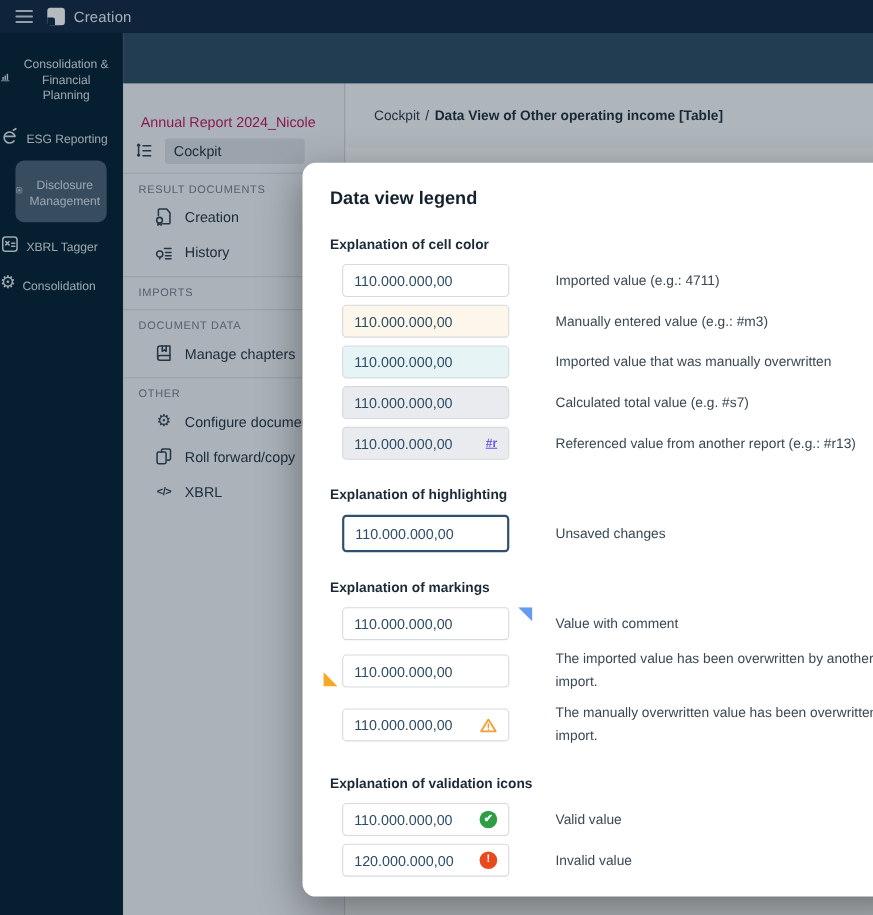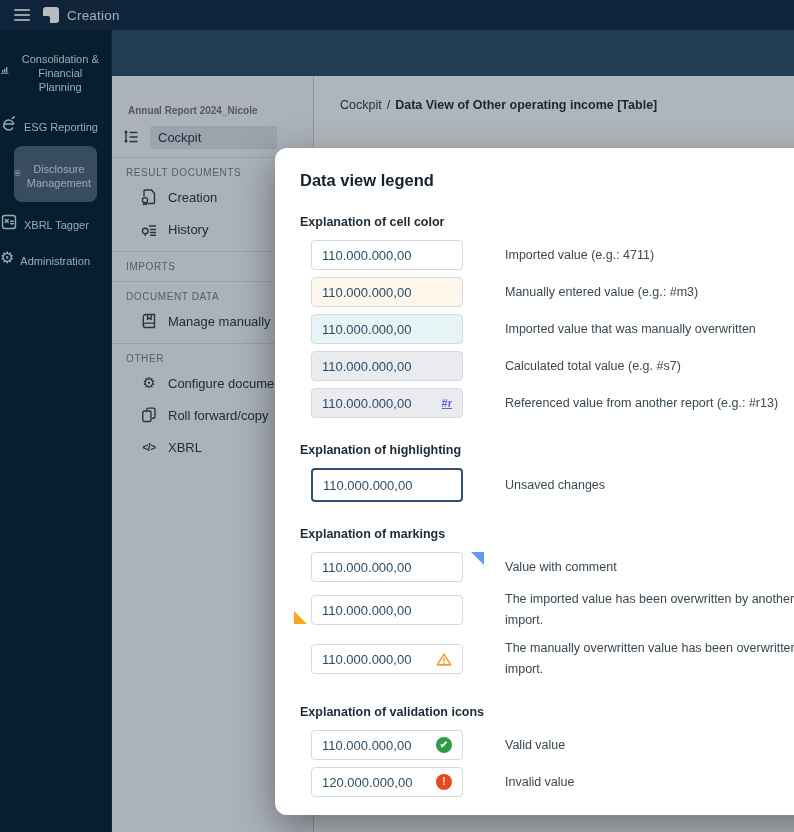--- a/index.html
+++ b/index.html
@@ -27,21 +27,21 @@
   .navitem svg, .navitem .glyph{ color:#dde4ea; }
   .glyph{ font-size:16px; line-height:18px; }
   .navitem.active{ background:var(--nav-active-bg); border-radius:8px; margin-left:14px; margin-right:14px; padding:10px 0 12px; }
   .ni-0{ margin-top:16px;} .ni-1{ margin-top:20px;} .ni-2{ margin-top:12px;} .ni-3{ margin-top:10px;} .ni-4{ margin-top:16px;}
 
   
   .subheader{ position:absolute; left:112px; top:30px; width:682px; height:46px; background:var(--subheader-bg); z-index:1;}
 
   
   .docsidebar{ position:absolute; left:112px; top:76px; width:201px; height:756px; background:#f0f2f5; z-index:1; }
-  .ds-title{ padding:26px 10px 0 16px; font-size:10px; font-weight:700; color:#737373; line-height:18px;}
+  .ds-title{ padding:26px 10px 0 16px; font-size:13px; font-weight:400; color:#be185d; line-height:18px;}
   .ds-item{ display:flex; align-items:center; gap:10px; height:30px; padding-left:10px; font-size:13px; color:#223543; cursor:pointer;}
   .ds-item .i{ width:18px; height:18px; flex:none; color:#2e4150; display:flex; align-items:center; justify-content:center;}
   .ds-item.cockpit{ height:26px; margin-top:4px;}
   .ds-item.cockpit .ds-label{ flex:1; margin-right:36px; background:var(--selected-pill-bg); border-radius:3px; padding:4px 8px;}
   .ds-div{ height:1px; background:#d4d9de; margin-top:7px;}
   .ds-head{ margin:8px 0 0 14px; font-size:10px; letter-spacing:.6px; color:#707c87; line-height:14px;}
   .ds-group .ds-item{ margin-top:2px;padding-left:28px;}
   .code-glyph{ font-size:10px; font-weight:700; letter-spacing:-0.5px;}
   .gear-glyph{ font-size:15px; line-height:18px;}
 
@@ -131,21 +131,21 @@
     </div>
     <div class="navitem ni-3">
       <svg class="i" width="18" height="18" viewBox="0 0 18 18" fill="none" stroke="currentColor" stroke-width="1.4" stroke-linecap="round" stroke-linejoin="round">
         <rect x="2.5" y="2.5" width="13" height="13" rx="2.5"></rect>
         <path d="M5.2 6.6 l3 3 M8.2 6.6 l-3 3 M10.6 8.2 h2.8 M10.6 10.8 h2.8"></path>
       </svg>
       <div class="nlabel">XBRL Tagger</div>
     </div>
     <div class="navitem ni-4">
       <span class="glyph">⚙</span>
-      <div class="nlabel">Administration</div>
+      <div class="nlabel">Consolidation</div>
     </div>
   </div>
 
   <div class="docsidebar">
     <div class="ds-title">Annual Report 2024_Nicole</div>
 
     <div class="ds-item cockpit">
       <span class="i">
         <svg width="18" height="18" viewBox="0 0 18 18" fill="none" stroke="currentColor" stroke-width="1.4" stroke-linecap="round">
           <circle cx="4" cy="4" r="1.5" fill="currentColor" stroke="none"></circle>
@@ -189,21 +189,21 @@
     <div class="ds-group">
       <div class="ds-head">DOCUMENT DATA</div>
       <div class="ds-item">
         <span class="i">
           <svg width="18" height="18" viewBox="0 0 18 18" fill="none" stroke="currentColor" stroke-width="1.4" stroke-linecap="round" stroke-linejoin="round">
             <path d="M14.5 15.5 H5.5 a2.2 2.2 0 0 1 -2.2 -2.2 V4.7 a2.2 2.2 0 0 1 2.2 -2.2 h9 v13 z"></path>
             <path d="M3.3 13.3 a2.2 2.2 0 0 1 2.2 -2.2 h9"></path>
             <path d="M7.5 2.6 v4.8 l1.8 -1.4 l1.8 1.4 V2.6"></path>
           </svg>
         </span>
-        <span class="ds-label">Manage manually</span>
+        <span class="ds-label">Manage chapters</span>
       </div>
     </div>
 
     <div class="ds-div"></div>
     <div class="ds-group">
       <div class="ds-head">OTHER</div>
       <div class="ds-item">
         <span class="i gear-glyph">⚙</span>
         <span class="ds-label">Configure document</span>
       </div>

